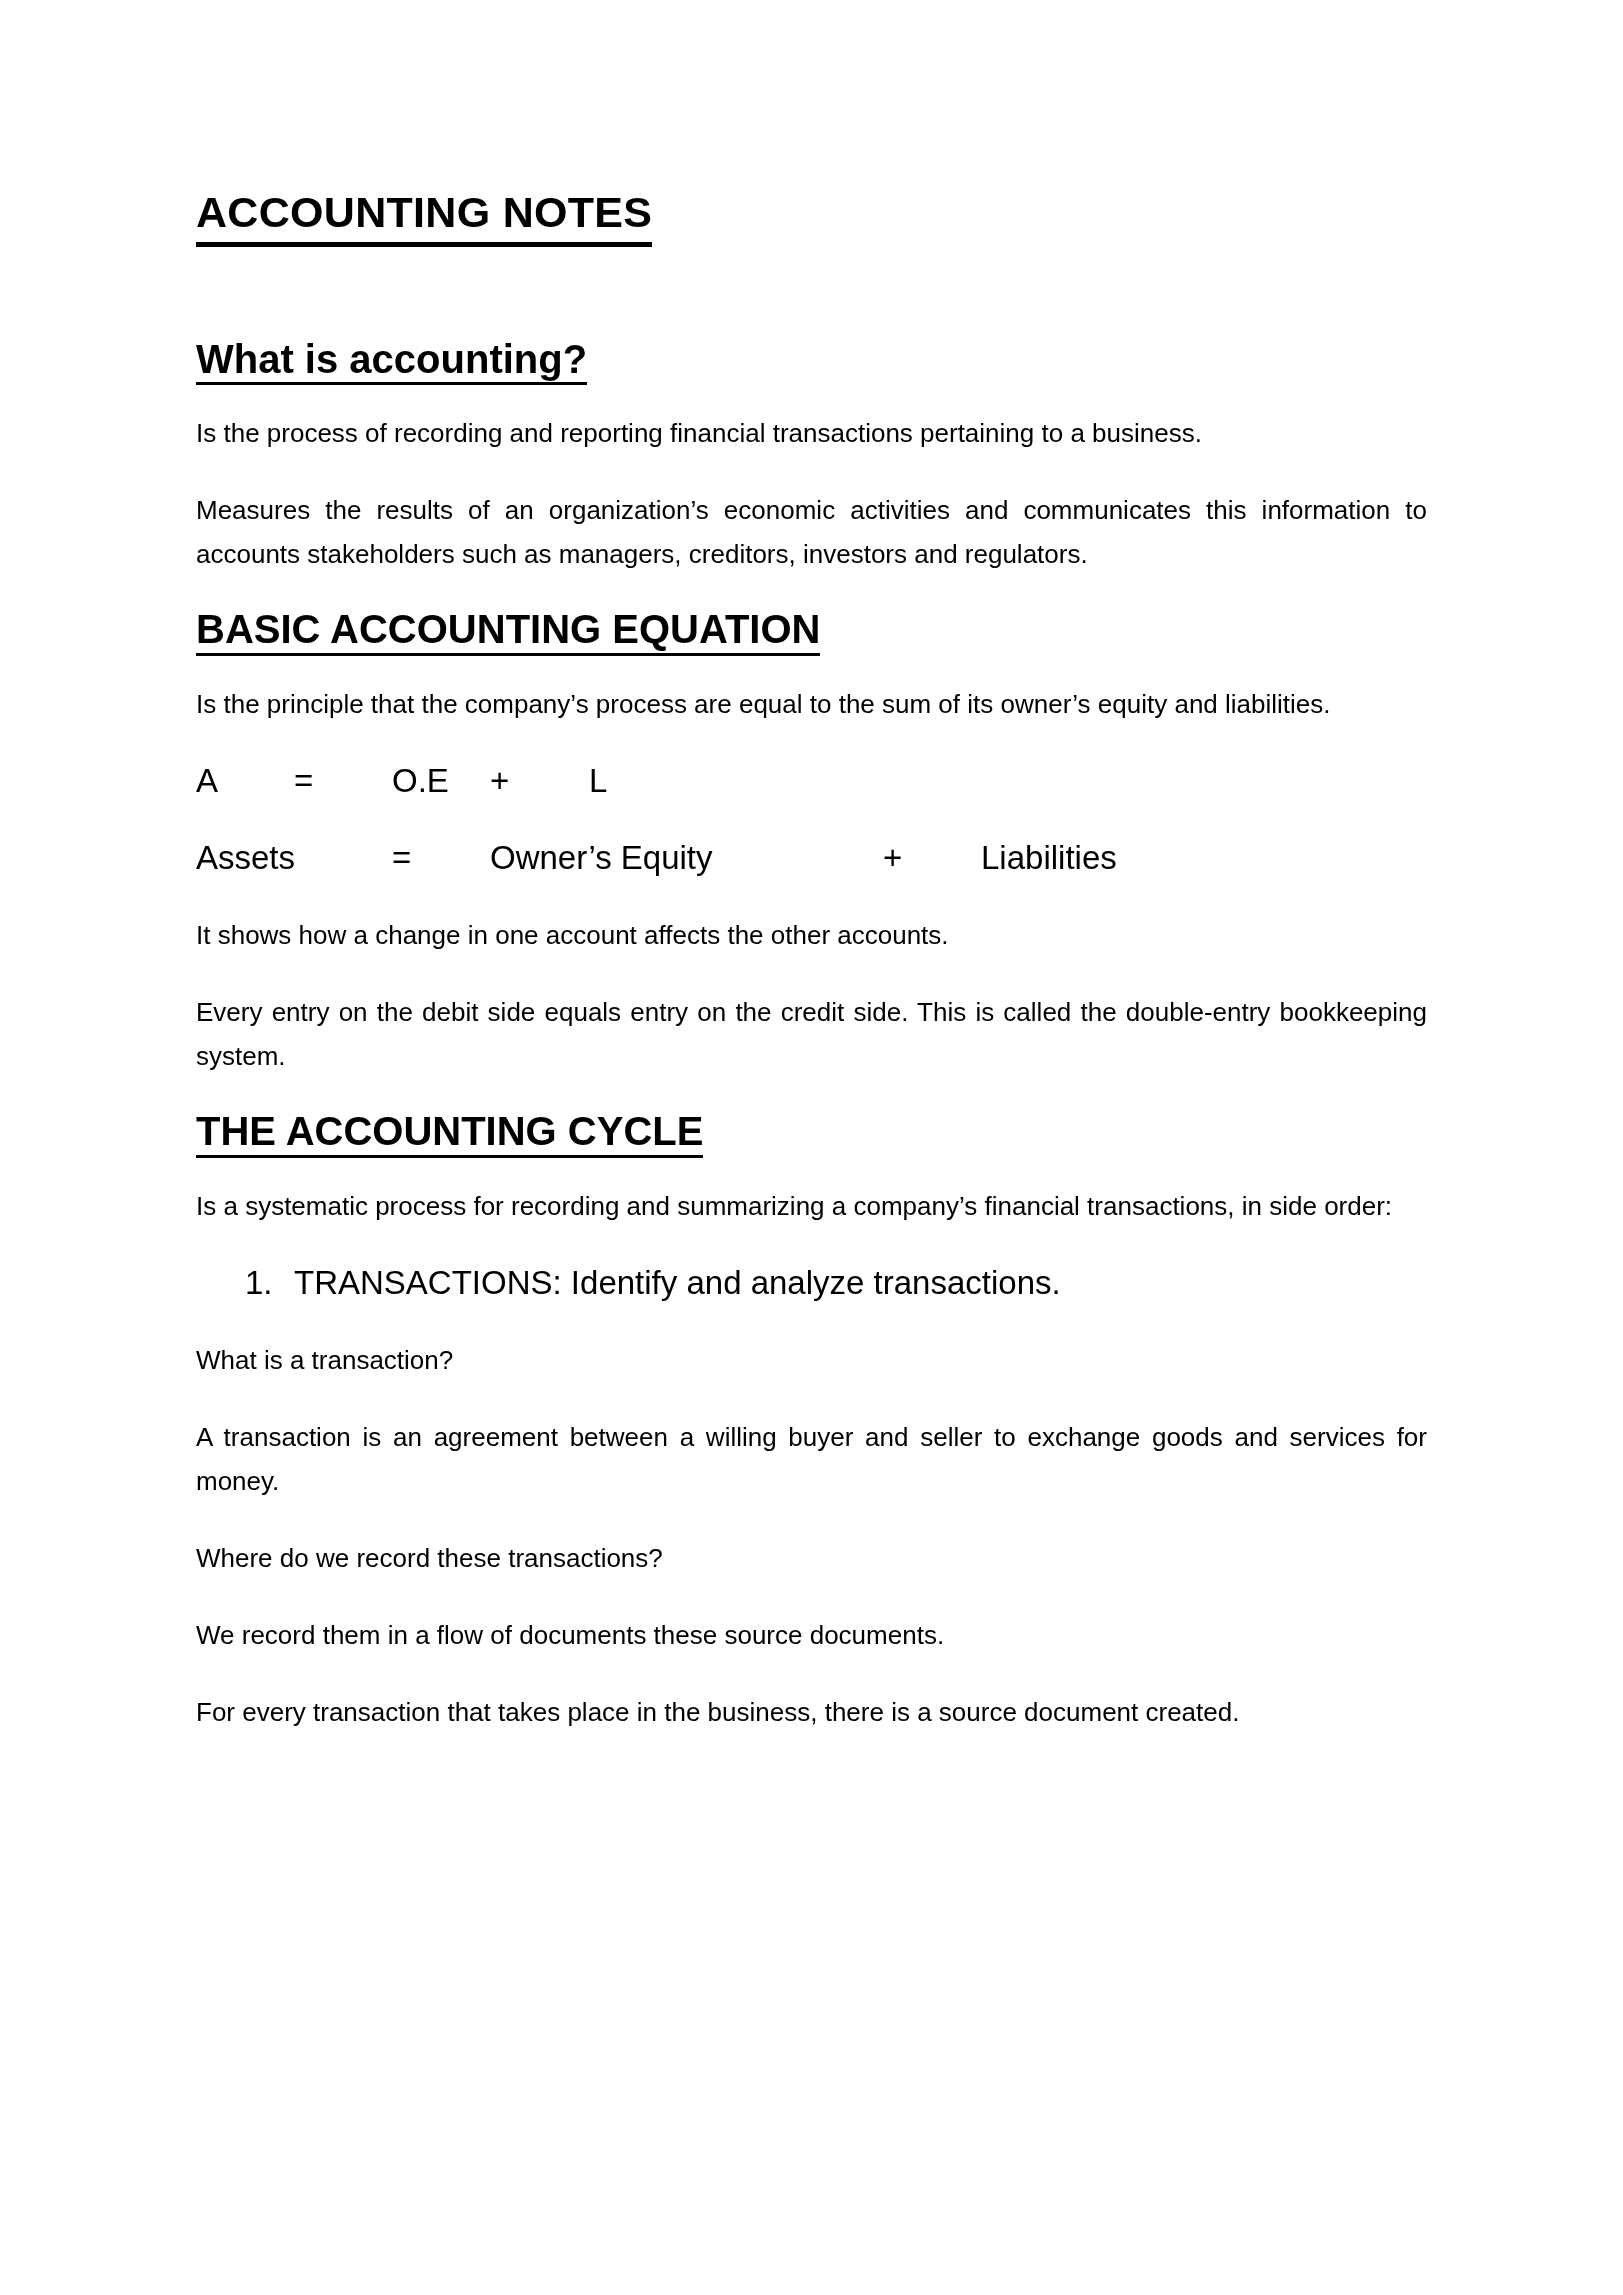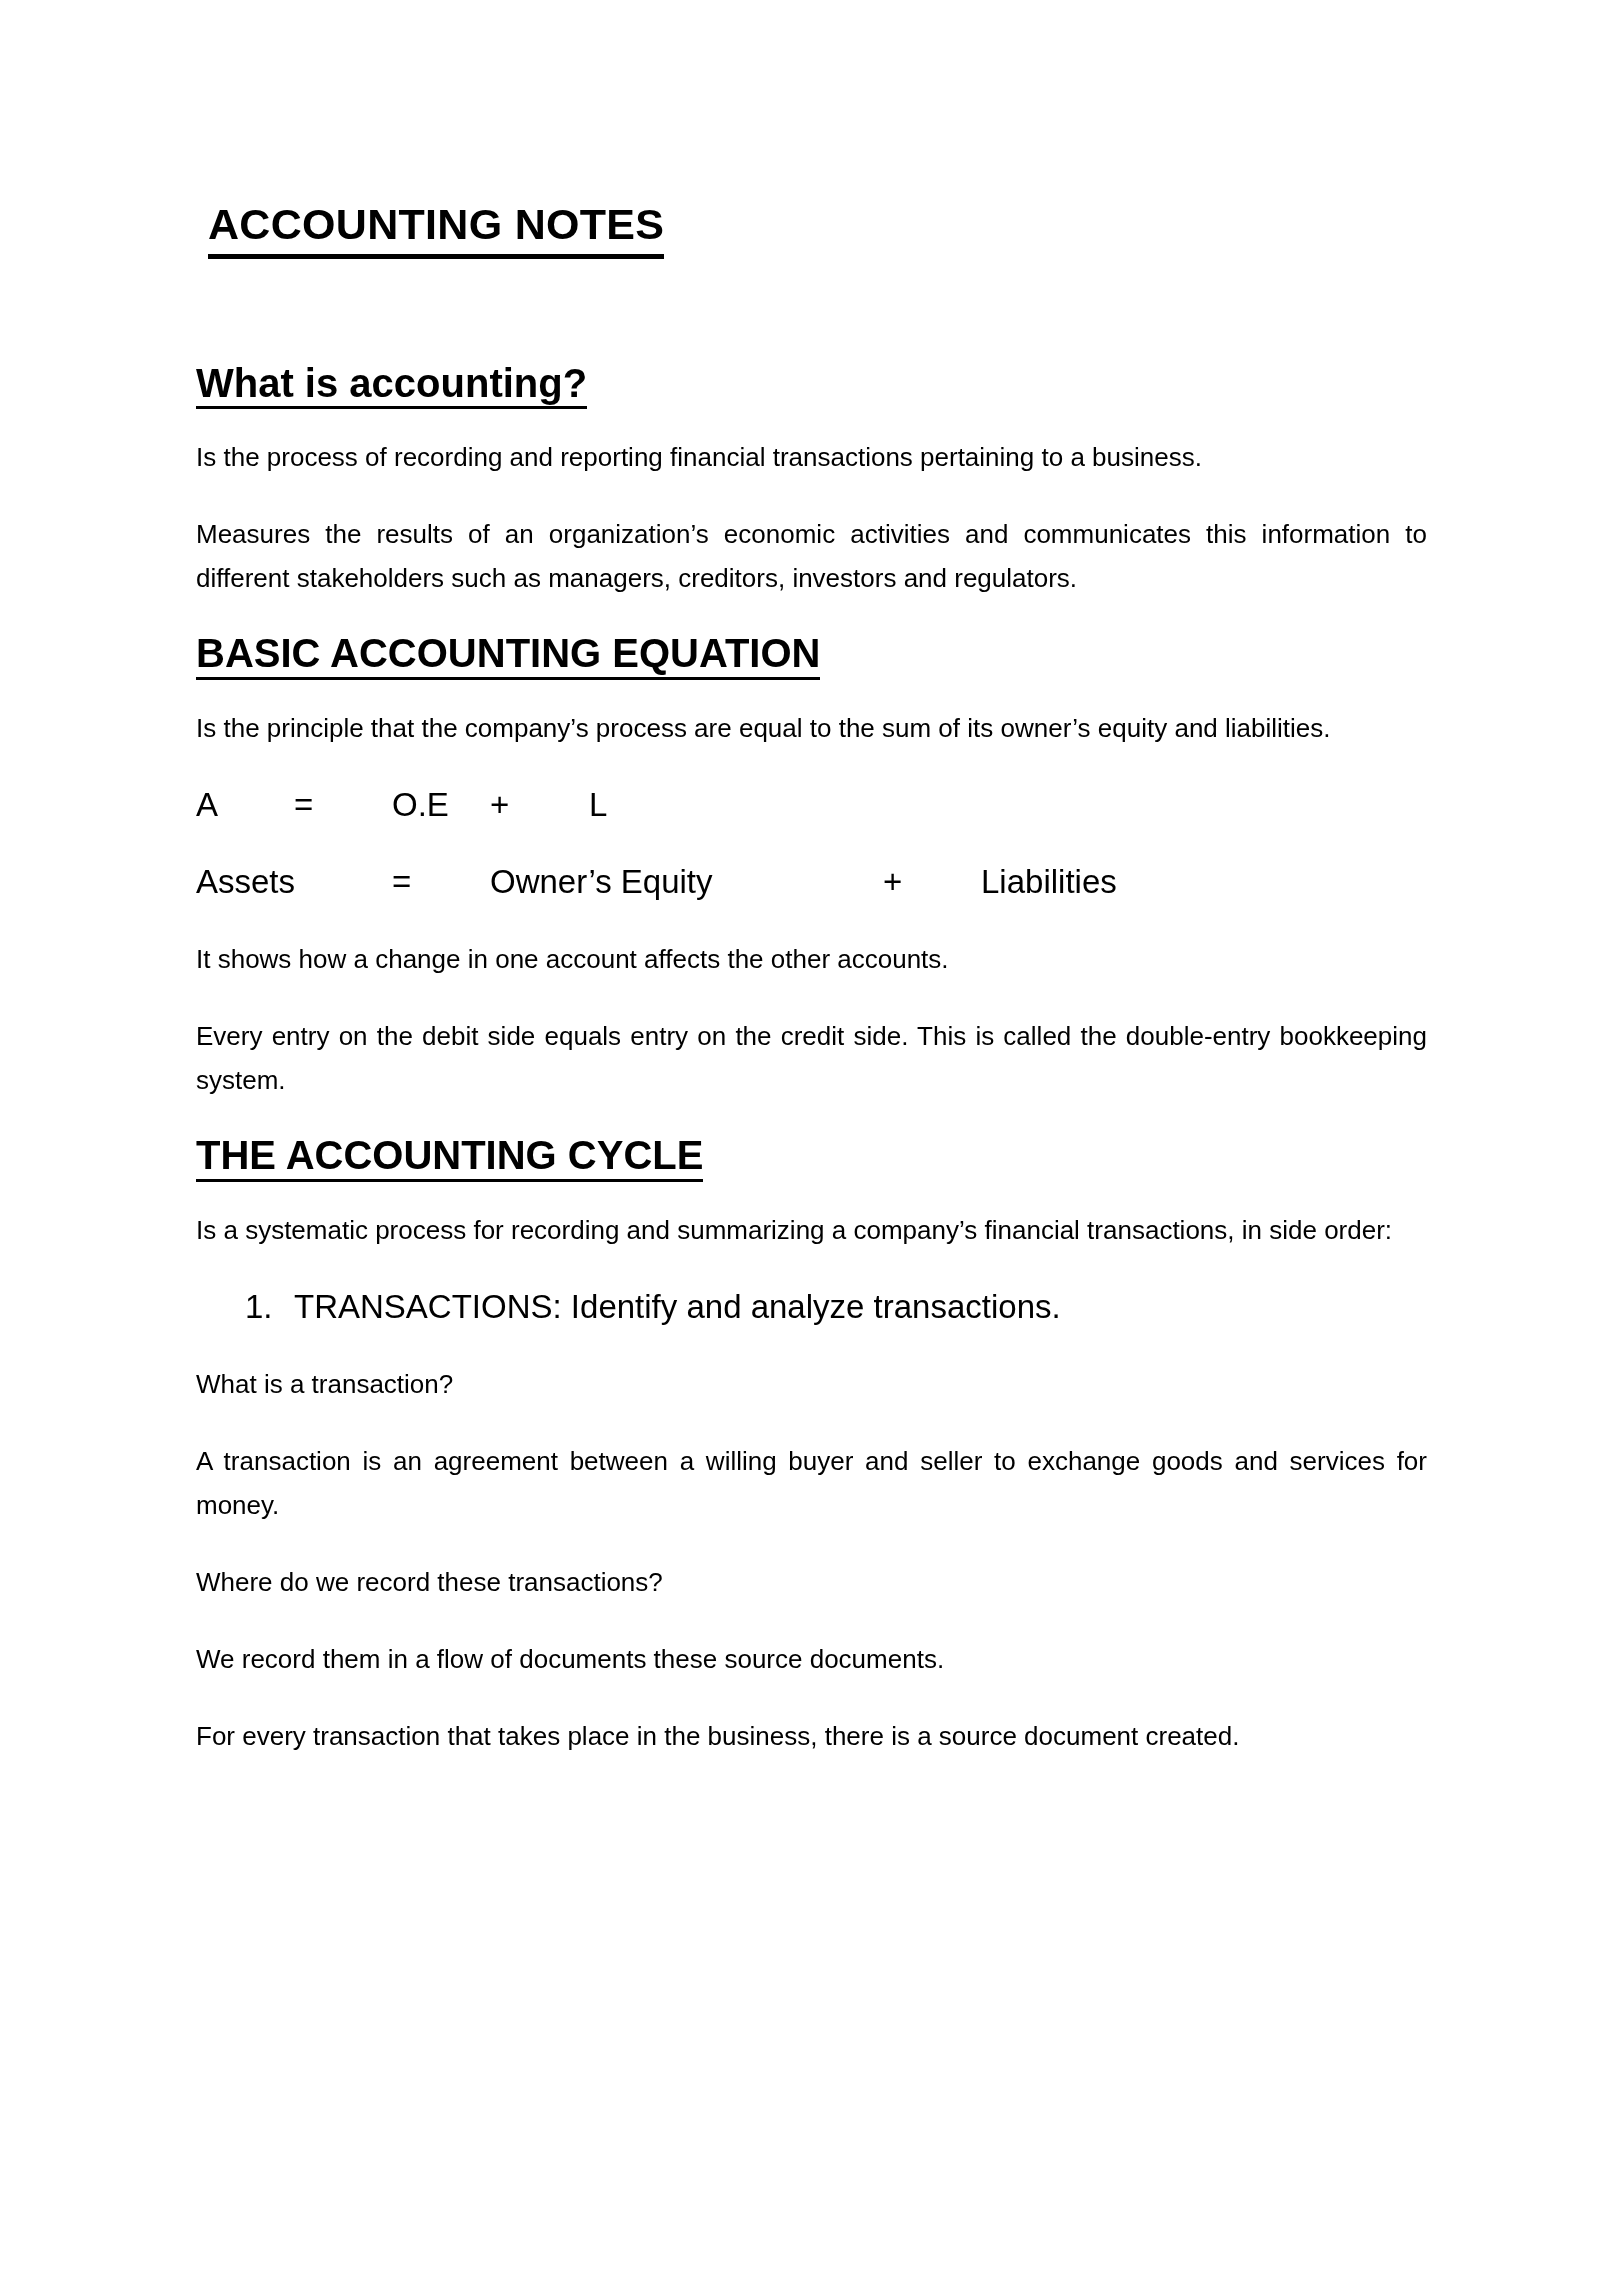--- a/index.html
+++ b/index.html
@@ -22,21 +22,21 @@
     display: inline-block;
     font-size: 43px;
     font-weight: bold;
     line-height: 52px;
     letter-spacing: 0.3px;
     border-bottom: 5.2px solid #000000;
     padding-bottom: 3.9px;
     margin: 0 0 92px 0;
   }
   .title-wrap { margin: 0 0 92px 0; }
-  .title-wrap .doc-title { margin: 12px; }
+  .title-wrap .doc-title { margin: 0; }
   .section-heading-wrap { margin: 0 0 26px 0; }
   .section-heading {
     display: inline-block;
     font-size: 40px;
     font-weight: bold;
     line-height: 41px;
     border-bottom: 3.9px solid #000000;
     padding-bottom: 2.6px;
     margin: 0;
   }
@@ -85,21 +85,21 @@
   <div class="title-wrap">
     <h1 class="doc-title">ACCOUNTING NOTES</h1>
   </div>
 
   <div class="section-heading-wrap">
     <h2 class="section-heading">What is accounting?</h2>
   </div>
 
   <p class="para">Is the process of recording and reporting financial transactions pertaining to a business.</p>
 
-  <p class="para">Measures the results of an organization’s economic activities and communicates this information to different stakeholders such as managers, creditors, investors and regulators.</p>
+  <p class="para">Measures the results of an organization’s economic activities and communicates this information to accounts stakeholders such as managers, creditors, investors and regulators.</p>
 
   <div class="section-heading-wrap">
     <h2 class="section-heading">BASIC ACCOUNTING EQUATION</h2>
   </div>
 
   <p class="para">Is the principle that the company’s process are equal to the sum of its owner’s equity and liabilities.</p>
 
   <div class="eq-row">
     <span class="eq-term eq1-t0">A</span>
     <span class="eq-term eq1-t1">=</span>

